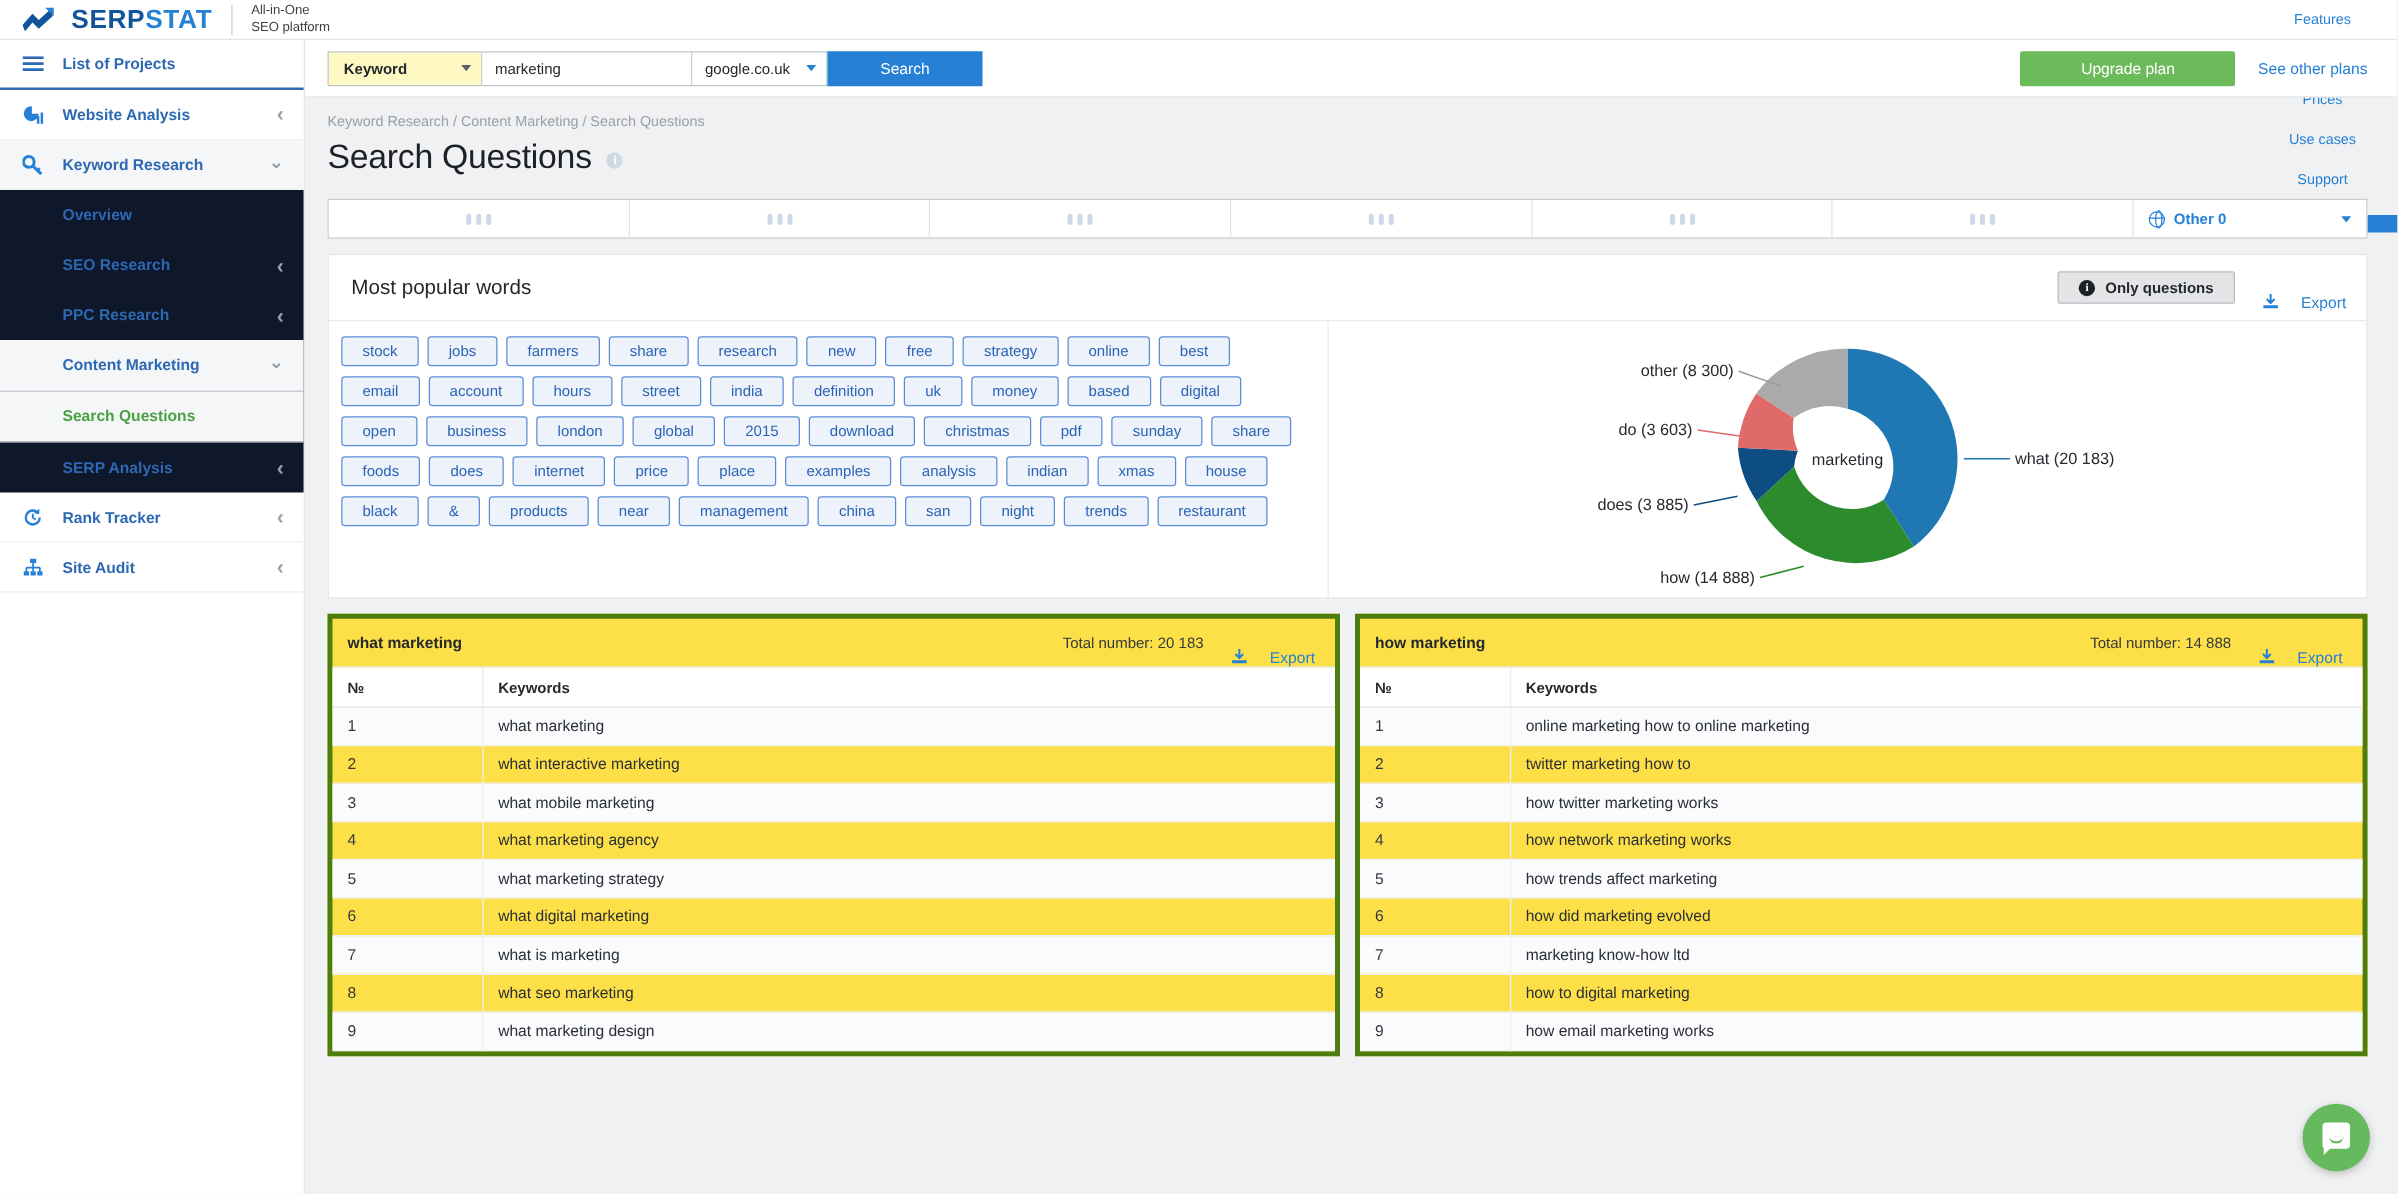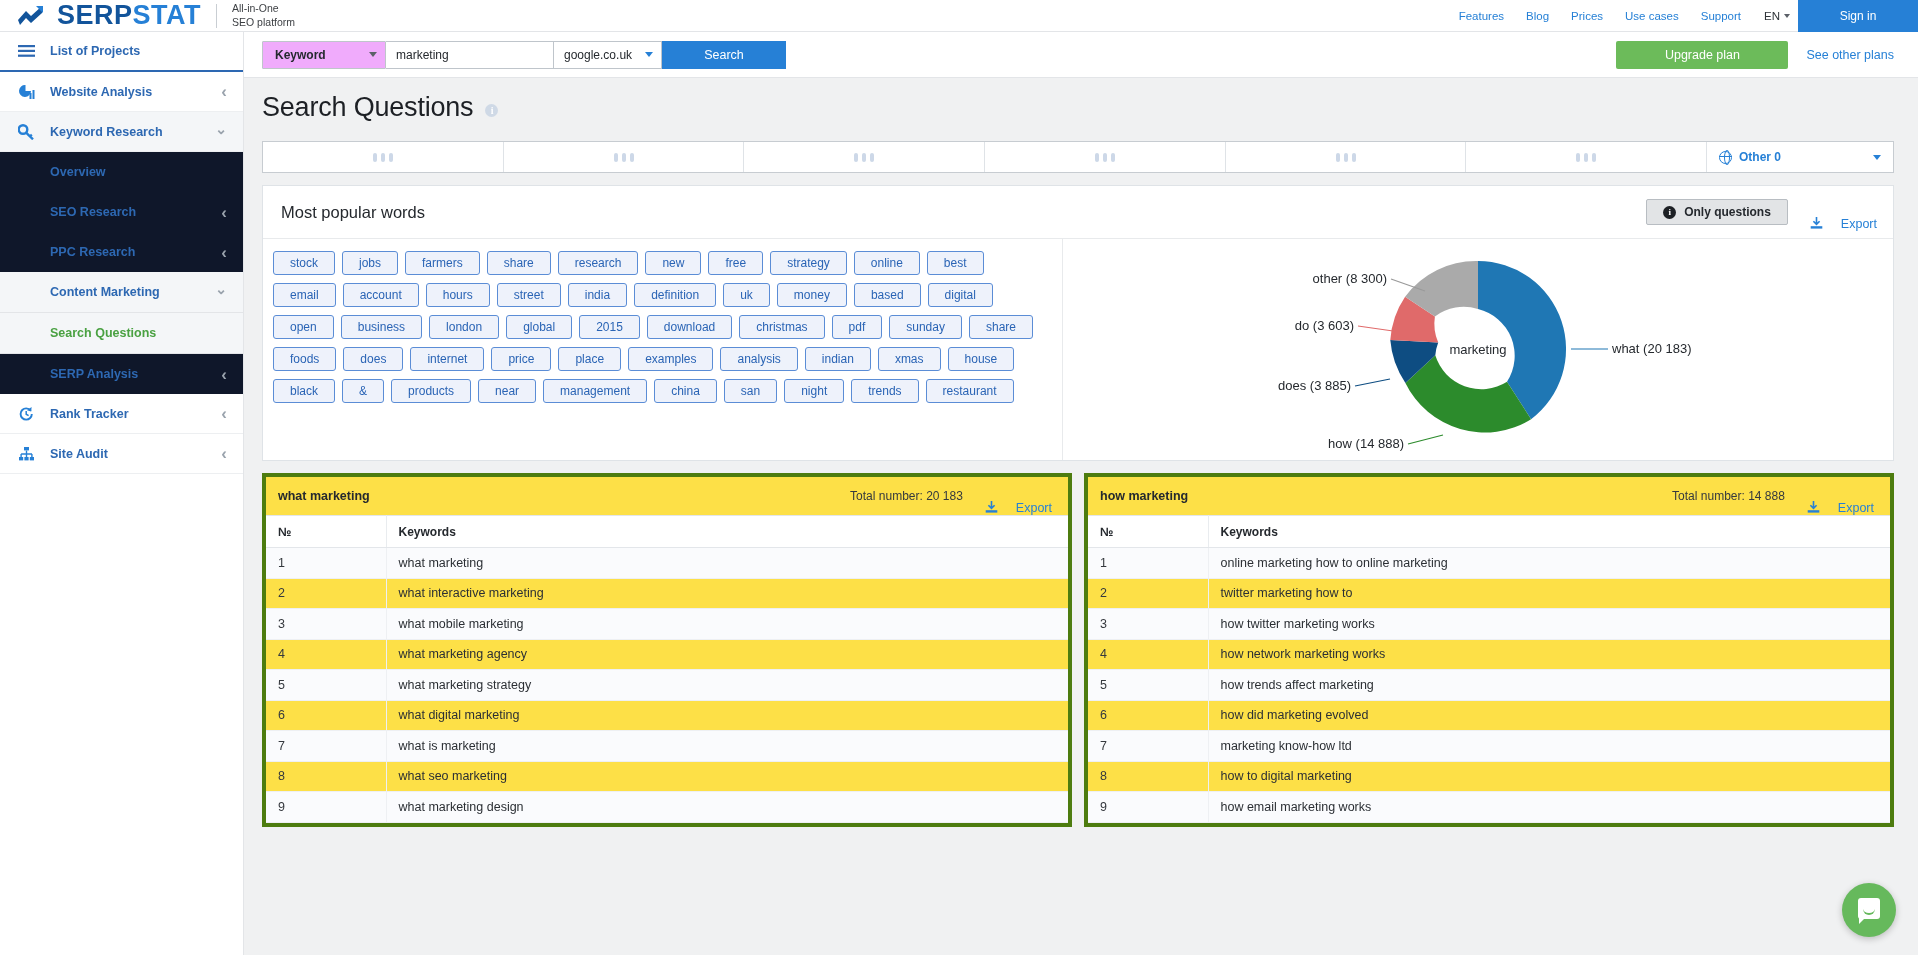--- a/index.html
+++ b/index.html
@@ -12,27 +12,27 @@
   }
   a { text-decoration: none; color: inherit; }
 
   
   .topbar {
     height: 32px; background: #fff; display: flex; align-items: stretch;
     border-bottom: 1px solid #e3e5e8; position: relative;
   }
   .brand { display: flex; align-items: center; padding-left: 18px; gap: 13px; }
   .logo-mark { width: 26px; height: 19px; position: relative; flex: none; }
-  .logo-text { font-size: 27px; font-weight: bold; letter-spacing: .5px; line-height: 1; }
+  .logo-text { font-size: 21px; font-weight: bold; letter-spacing: .5px; line-height: 1; }
   .logo-text .c1 { color: #12549b; }
   .logo-text .c2 { color: #2680d6; }
   .brand-divider { width: 1px; background: #c9ced3; height: 24px; margin: 0 2px; align-self: center; }
   .tagline { font-size: 10.5px; color: #3c3f43; line-height: 1.28; }
 
-  .topnav { margin-left: auto; display: flex; align-items: center; gap: 0; padding-right: 0; }
+  .topnav { margin-left: auto; display: flex; align-items: center; gap: 0; padding-right: 0; flex-direction: column; }
   .topnav a.navlink {
     font-size: 11.5px; color: #2680d6; padding: 0 11px; line-height: 32px; white-space: nowrap;
   }
   .lang { font-size: 11.5px; color: #2e3338; padding: 0 8px 0 12px; display:flex; align-items:center; gap:4px; }
   .caret-d { width: 0; height: 0; border-left: 3.5px solid transparent; border-right: 3.5px solid transparent; border-top: 4px solid #5b6068; display:inline-block; }
   .signin {
     background: #2680d6; color: #fff; font-size: 12px; width: 120px; height: 32px;
     display: flex; align-items: center; justify-content: center; cursor: pointer;
   }
 
@@ -67,21 +67,21 @@
   .sub-block { background: #0f172a; }
 
   
   .main { flex: 1; overflow: hidden; position: relative; }
 
   .searchbar {
     background: #fff; height: 46px; display: flex; align-items: center;
     padding: 0 24px 0 18px; border-bottom: 1px solid #e3e5e8;
   }
   .sel-keyword {
-    width: 124px; height: 28px; border: 1px solid #bfc5cb; background: #f0abfc;
+    width: 124px; height: 28px; border: 1px solid #bfc5cb; background: #fef9c3;
     font-size: 12px; color: #25292e; display: flex; align-items: center;
     padding: 0 8px 0 12px; font-weight: bold; cursor: pointer; border-radius: 1px;
   }
   .sel-keyword .slabel { flex: 1; }
   .kw-input {
     width: 168px; height: 28px; border: 1px solid #bfc5cb; border-left: none;
     font-size: 12px; color: #25292e; padding: 0 10px; outline: none; background: #fff;
   }
   .sel-domain {
     width: 108px; height: 28px; border: 1px solid #bfc5cb; border-left: none; background: #fff;
@@ -347,20 +347,21 @@
       <div class="btn-search">Search</div>
 
       <div class="plan-area">
         <div class="btn-upgrade">Upgrade plan</div>
         <a class="lnk-plans">See other plans</a>
       </div>
     </div>
 
     <div class="content">
 
+      <div class="breadcrumb">Keyword Research / Content Marketing / Search Questions</div>
       <h1 class="page-title">
         <span>Search Questions</span>
         <span class="info-dot">i</span>
       </h1>
 
       <div class="tabstrip">
         <div class="tabcell">
             <span class="dots">
               <i></i>
               <i></i>

